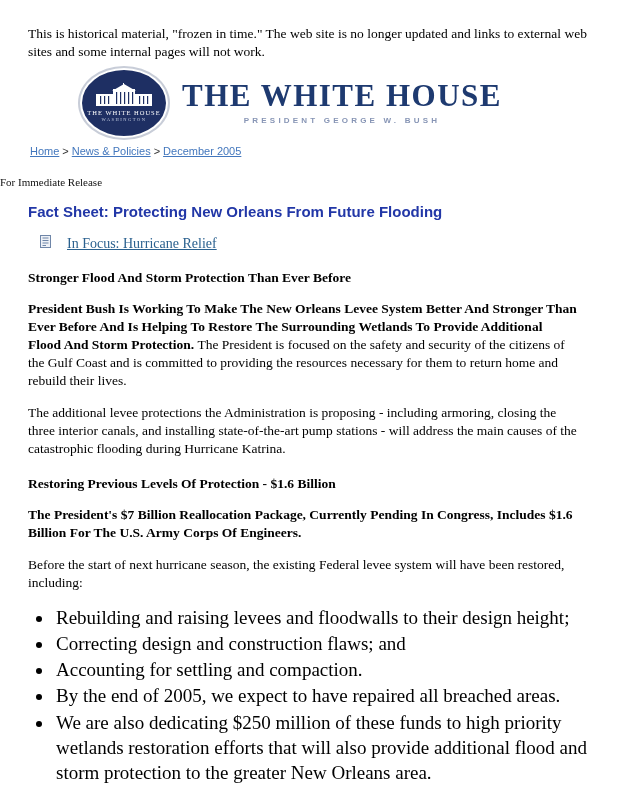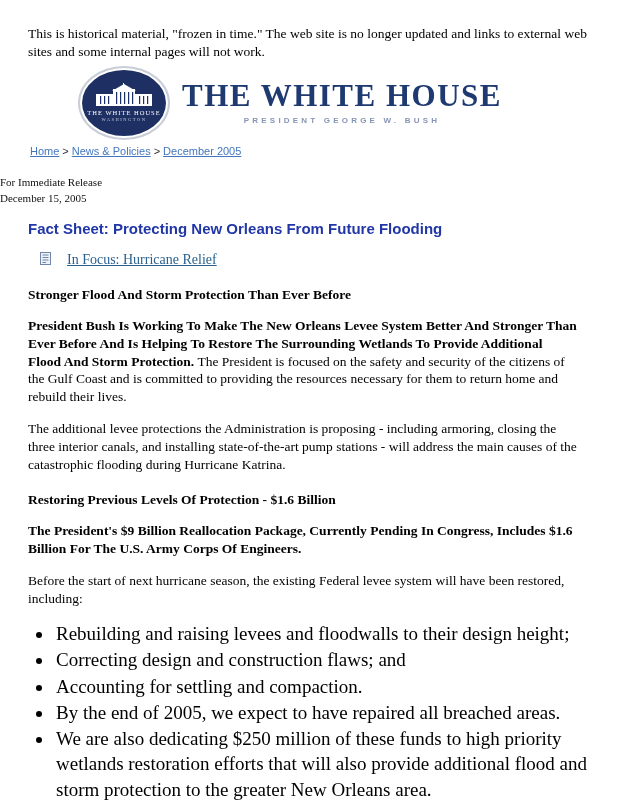--- a/index.html
+++ b/index.html
@@ -176,21 +176,20 @@
     <div class="wordmark-sub">PRESIDENT GEORGE W. BUSH</div>
   </div>
 </div>
 
 <div class="breadcrumb">
   <a>Home</a><span class="sep">&gt;</span><a>News &amp; Policies</a><span class="sep">&gt;</span><a>December 2005</a>
 </div>
 
 <div class="release">
   <div>For Immediate Release</div>
-  <div>December 15, 2005</div>
 </div>
 
 <div class="page-title">Fact Sheet: Protecting New Orleans From Future Flooding</div>
 
 <div class="in-focus">
   <span class="doc-icon">
     <svg width="11" height="13" viewBox="0 0 11 13">
       <rect x="0.5" y="0.5" width="10" height="12" fill="#eef1f6" stroke="#6f86a8" stroke-width="1"></rect>
       <line x1="2.5" y1="3" x2="8.5" y2="3" stroke="#6f86a8" stroke-width="1"></line>
       <line x1="2.5" y1="5.5" x2="8.5" y2="5.5" stroke="#6f86a8" stroke-width="1"></line>
@@ -199,21 +198,21 @@
     </svg>
   </span>
   <a>In Focus: Hurricane Relief</a>
 </div>
 
 <div class="section-heading">Stronger Flood And Storm Protection Than Ever Before</div>
 <div class="para"><b>President Bush Is Working To Make The New Orleans Levee System Better And Stronger Than Ever Before And Is Helping To Restore The Surrounding Wetlands To Provide Additional Flood And Storm Protection.</b><span> The President is focused on the safety and security of the citizens of the Gulf Coast and is committed to providing the resources necessary for them to return home and rebuild their lives.</span></div>
 <div class="para">The additional levee protections the Administration is proposing - including armoring, closing the three interior canals, and installing state-of-the-art pump stations - will address the main causes of the catastrophic flooding during Hurricane Katrina.</div>
 
 <div class="section-heading">Restoring Previous Levels Of Protection - $1.6 Billion</div>
-<div class="para"><b>The President's $9 Billion Reallocation Package, Currently Pending In Congress, Includes $1.6 Billion For The U.S. Army Corps Of Engineers.</b></div>
+<div class="para"><b>The President's $7 Billion Reallocation Package, Currently Pending In Congress, Includes $1.6 Billion For The U.S. Army Corps Of Engineers.</b></div>
 <div class="para">Before the start of next hurricane season, the existing Federal levee system will have been restored, including:</div>
 <ul class="bullets">
   <li>Rebuilding and raising levees and floodwalls to their design height;</li>
   <li>Correcting design and construction flaws; and</li>
   <li>Accounting for settling and compaction.</li>
   <li>By the end of 2005, we expect to have repaired all breached areas.</li>
   <li>We are also dedicating $250 million of these funds to high priority wetlands restoration efforts that will also provide additional flood and storm protection to the greater New Orleans area.</li>
 </ul>
 
 <div class="section-heading">Providing Better And Stronger Protection - An Additional $1.1 Billion</div>

